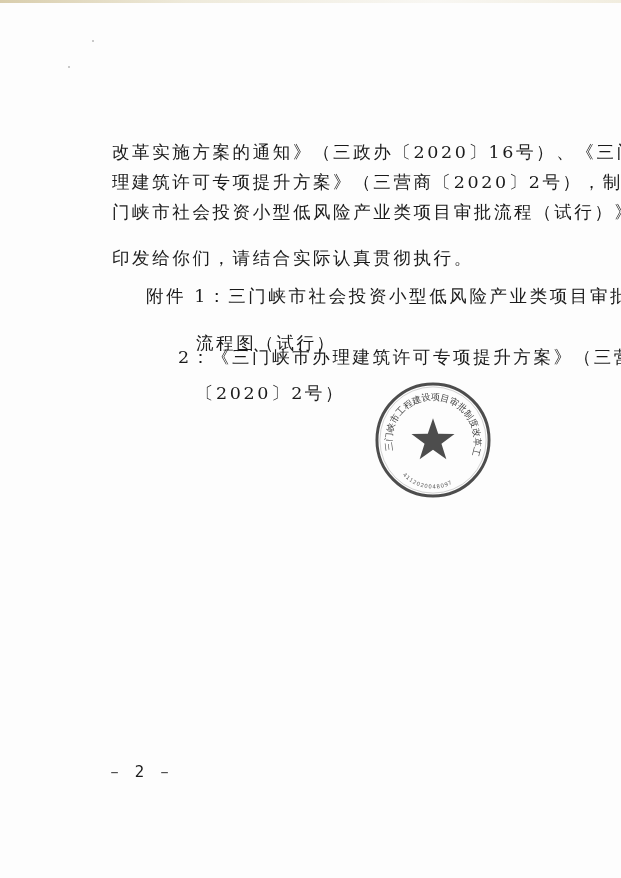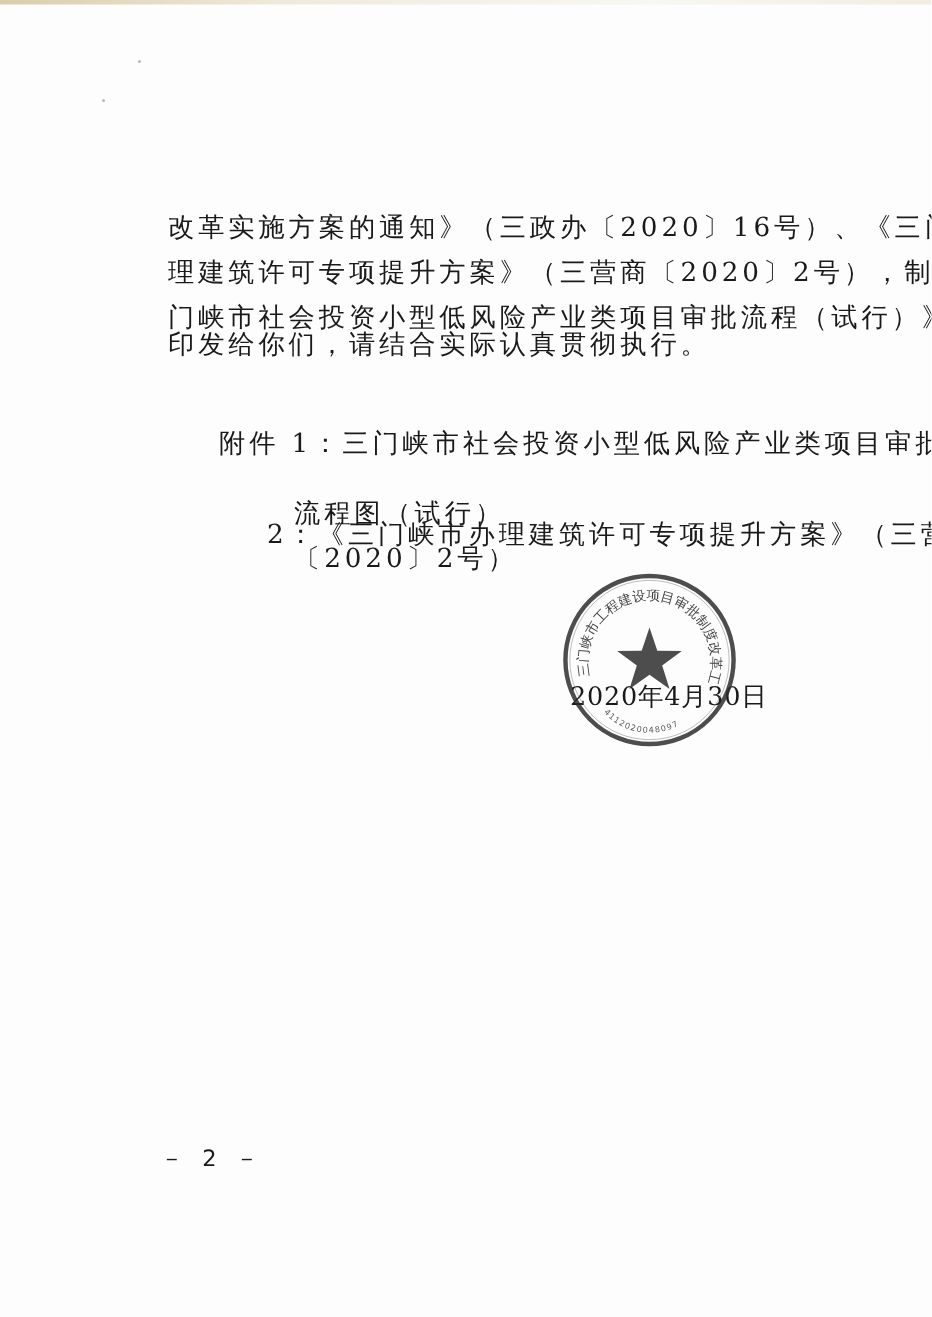--- a/index.html
+++ b/index.html
@@ -40,26 +40,26 @@
       position: absolute;
       font-size: 17.5px;
       letter-spacing: 2.6px;
       white-space: nowrap;
       line-height: 1;
     }
     .body-line { left: 112px; }
     .l1 { top: 144px; }
     .l2 { top: 174px; }
     .l3 { top: 204px; }
-    .l4 { top: 222px; }
+    .l4 { top: 250px; }
 
     .att1 { left: 146px; top: 288px; }
     .att1b { left: 196px; top: 335px; }
     .att2 { left: 178px; top: 349px; }
-    .att2b { left: 196px; top: 365px; }
+    .att2b { left: 196px; top: 385px; }
 
     .date {
       position: absolute;
       left: 380px;
       top: 457px;
       font-size: 17px;
       letter-spacing: 0.5px;
       white-space: nowrap;
       line-height: 1;
       z-index: 2;
@@ -99,21 +99,20 @@
     <div class="line body-line l4">印发给你们，请结合实际认真贯彻执行。</div>
   </div>
 
   <div>
     <div class="line att1">附件 1：三门峡市社会投资小型低风险产业类项目审批</div>
     <div class="line att1b">流程图（试行）</div>
     <div class="line att2">2：《三门峡市办理建筑许可专项提升方案》（三营商</div>
     <div class="line att2b">〔2020〕2号）</div>
   </div>
 
-  <div class="date">2020年4月30日</div>
 
   <svg class="seal" viewBox="0 0 120 120">
     <defs>
       <path id="sealArc" d="M 20,74 A 42,42 0 1,1 100,74"></path>
       <path id="codeArc" d="M 26,92 A 42,42 0 0,0 94,92"></path>
     </defs>
     <circle cx="60" cy="60" r="57" fill="none" stroke="#2e2e2e" stroke-width="3" opacity="0.85"></circle>
     <circle cx="60" cy="60" r="54" fill="none" stroke="#6a6a6a" stroke-width="0.6" opacity="0.5"></circle>
     <text font-size="9.2" fill="#2e2e2e" font-family="DejaVu Sans, sans-serif" opacity="0.9">
       <textPath href="#sealArc" startOffset="2%">三门峡市工程建设项目审批制度改革工作领导小组办公室</textPath>

